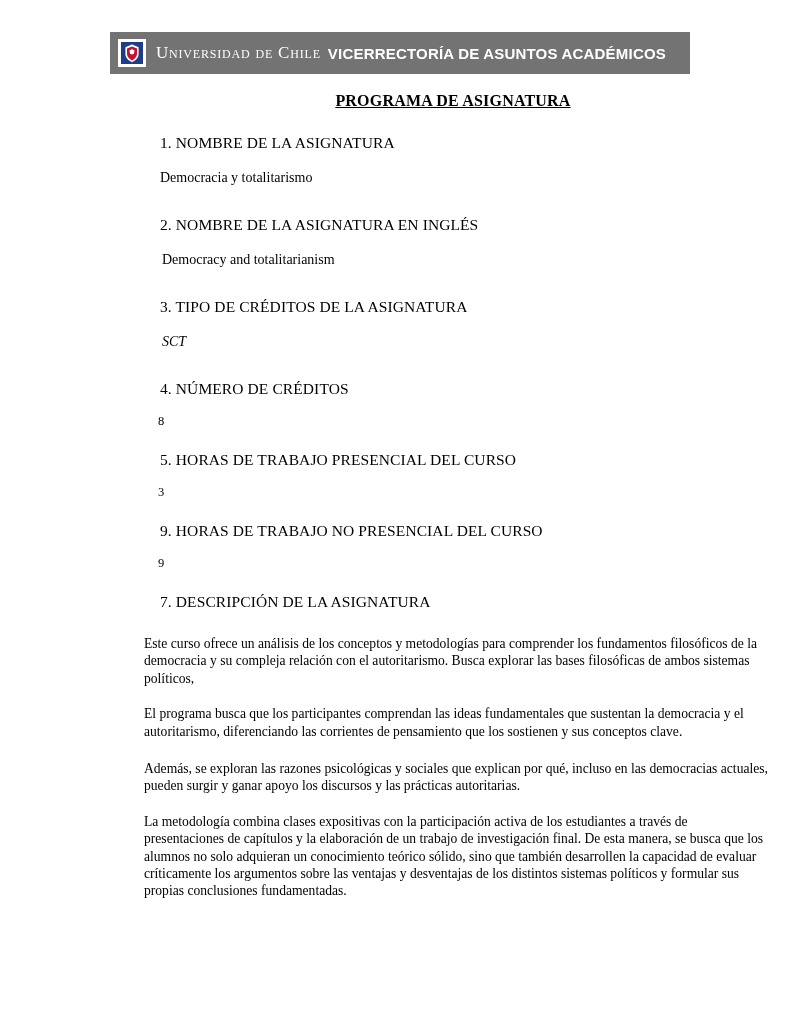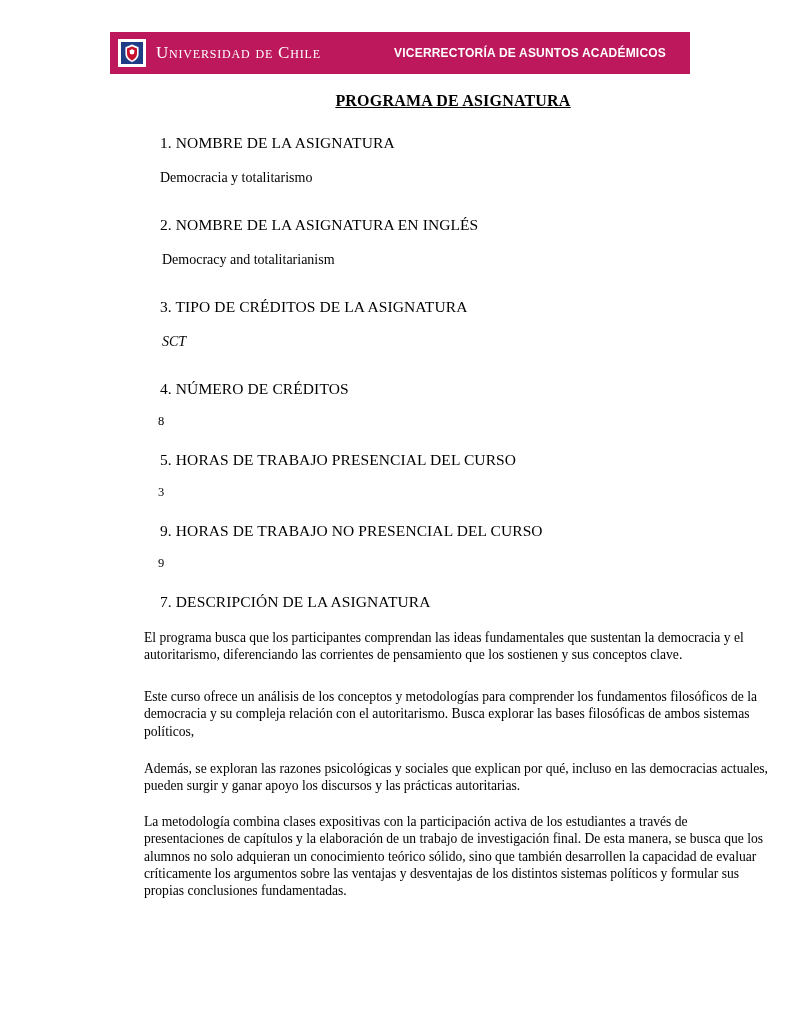--- a/index.html
+++ b/index.html
@@ -24,21 +24,21 @@
     padding: 0;
   }
 
   
   .banner {
     position: absolute;
     left: 110px;
     top: 32px;
     width: 580px;
     height: 42px;
-    background: #be185d;
+    background: #737373;
     display: flex;
     align-items: center;
     box-sizing: border-box;
   }
   .banner-logo {
     width: 28px;
     height: 28px;
     margin-left: 8px;
     background: #ffffff;
     position: relative;
@@ -54,21 +54,21 @@
     font-family: "Liberation Serif", serif;
     font-size: 17px;
     letter-spacing: 0.8px;
     margin-left: 10px;
     white-space: nowrap;
     font-variant: small-caps;
   }
   .banner-right {
     color: #ffffff;
     font-family: "Liberation Sans", sans-serif;
-    font-size: 12px;
+    font-size: 15px;
     font-weight: bold;
     letter-spacing: 0.2px;
     white-space: nowrap;
     margin-left: auto;
     margin-right: 24px;
   }
 
   
   .doc {
     position: absolute;
@@ -166,20 +166,20 @@
     </div>
 
     <div class="section" style="margin-top:22px;">
       <div class="section-heading">9. HORAS DE TRABAJO NO PRESENCIAL DEL CURSO</div>
       <div class="section-value sp-16" style="margin-left:110px; font-size:12.5px;">9</div>
     </div>
 
     <div class="section" style="margin-top:22px;">
       <div class="section-heading">7. DESCRIPCIÓN DE LA ASIGNATURA</div>
 
+      <div class="para" style="margin-top:24px;">Este curso ofrece un análisis de los conceptos y metodologías para comprender los fundamentos filosóficos de la democracia y su compleja relación con el autoritarismo. Busca explorar las bases filosóficas de ambos sistemas políticos,</div>
       <div class="para" style="margin-top:18px;">El programa busca que los participantes comprendan las ideas fundamentales que sustentan la democracia y el autoritarismo, diferenciando las corrientes de pensamiento que los sostienen y sus conceptos clave.</div>
-      <div class="para" style="margin-top:24px;">Este curso ofrece un análisis de los conceptos y metodologías para comprender los fundamentos filosóficos de la democracia y su compleja relación con el autoritarismo. Busca explorar las bases filosóficas de ambos sistemas políticos,</div>
       <div class="para" style="margin-top:20px;">Además, se exploran las razones psicológicas y sociales que explican por qué, incluso en las democracias actuales, pueden surgir y ganar apoyo los discursos y las prácticas autoritarias.</div>
       <div class="para" style="margin-top:18px;">La metodología combina clases expositivas con la participación activa de los estudiantes a través de presentaciones de capítulos y la elaboración de un trabajo de investigación final. De esta manera, se busca que los alumnos no solo adquieran un conocimiento teórico sólido, sino que también desarrollen la capacidad de evaluar críticamente los argumentos sobre las ventajas y desventajas de los distintos sistemas políticos y formular sus propias conclusiones fundamentadas.</div>
     </div>
 
   </div>
 </div>
 
 </body></html>

